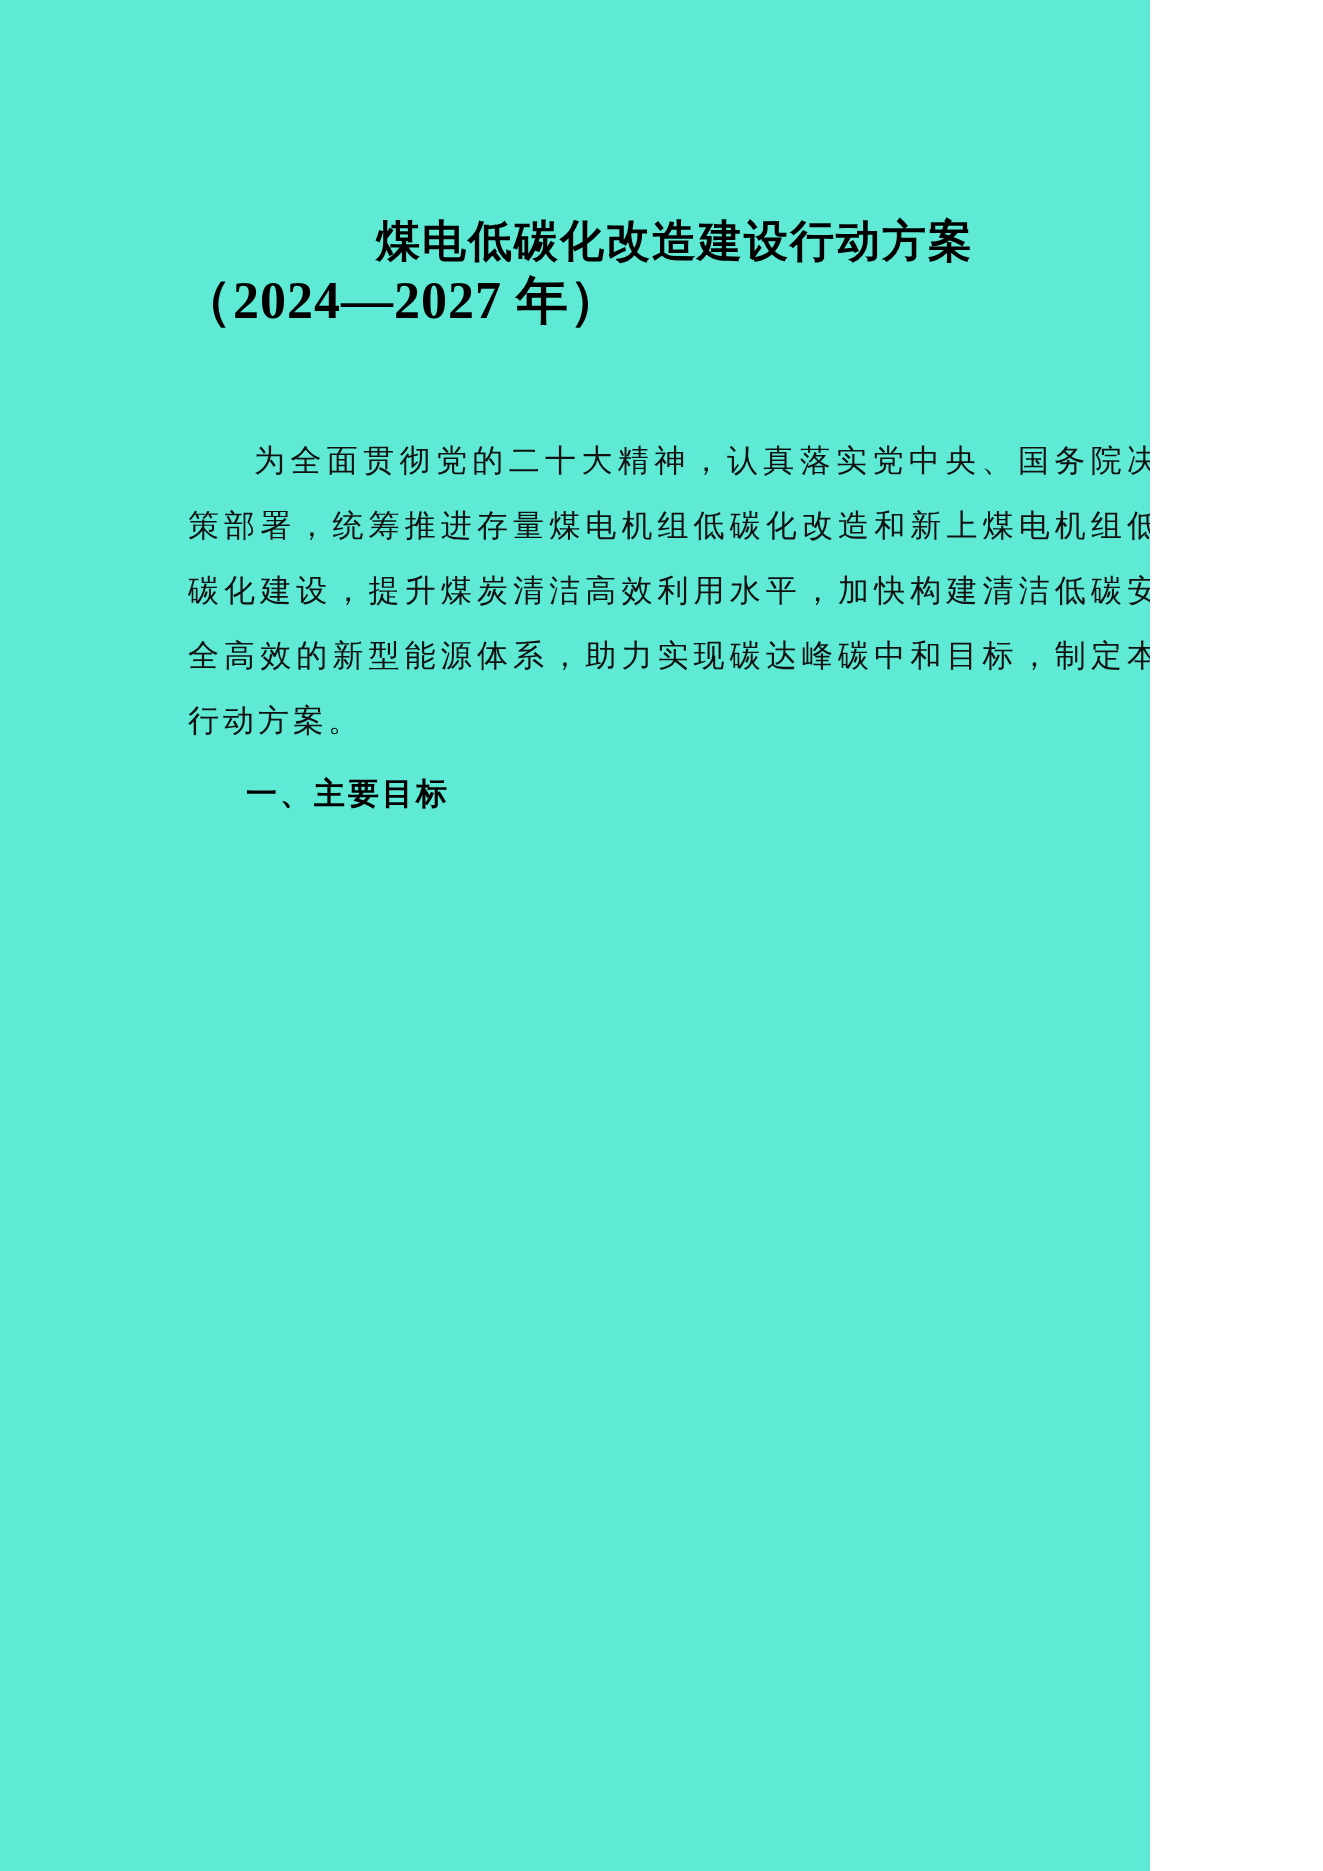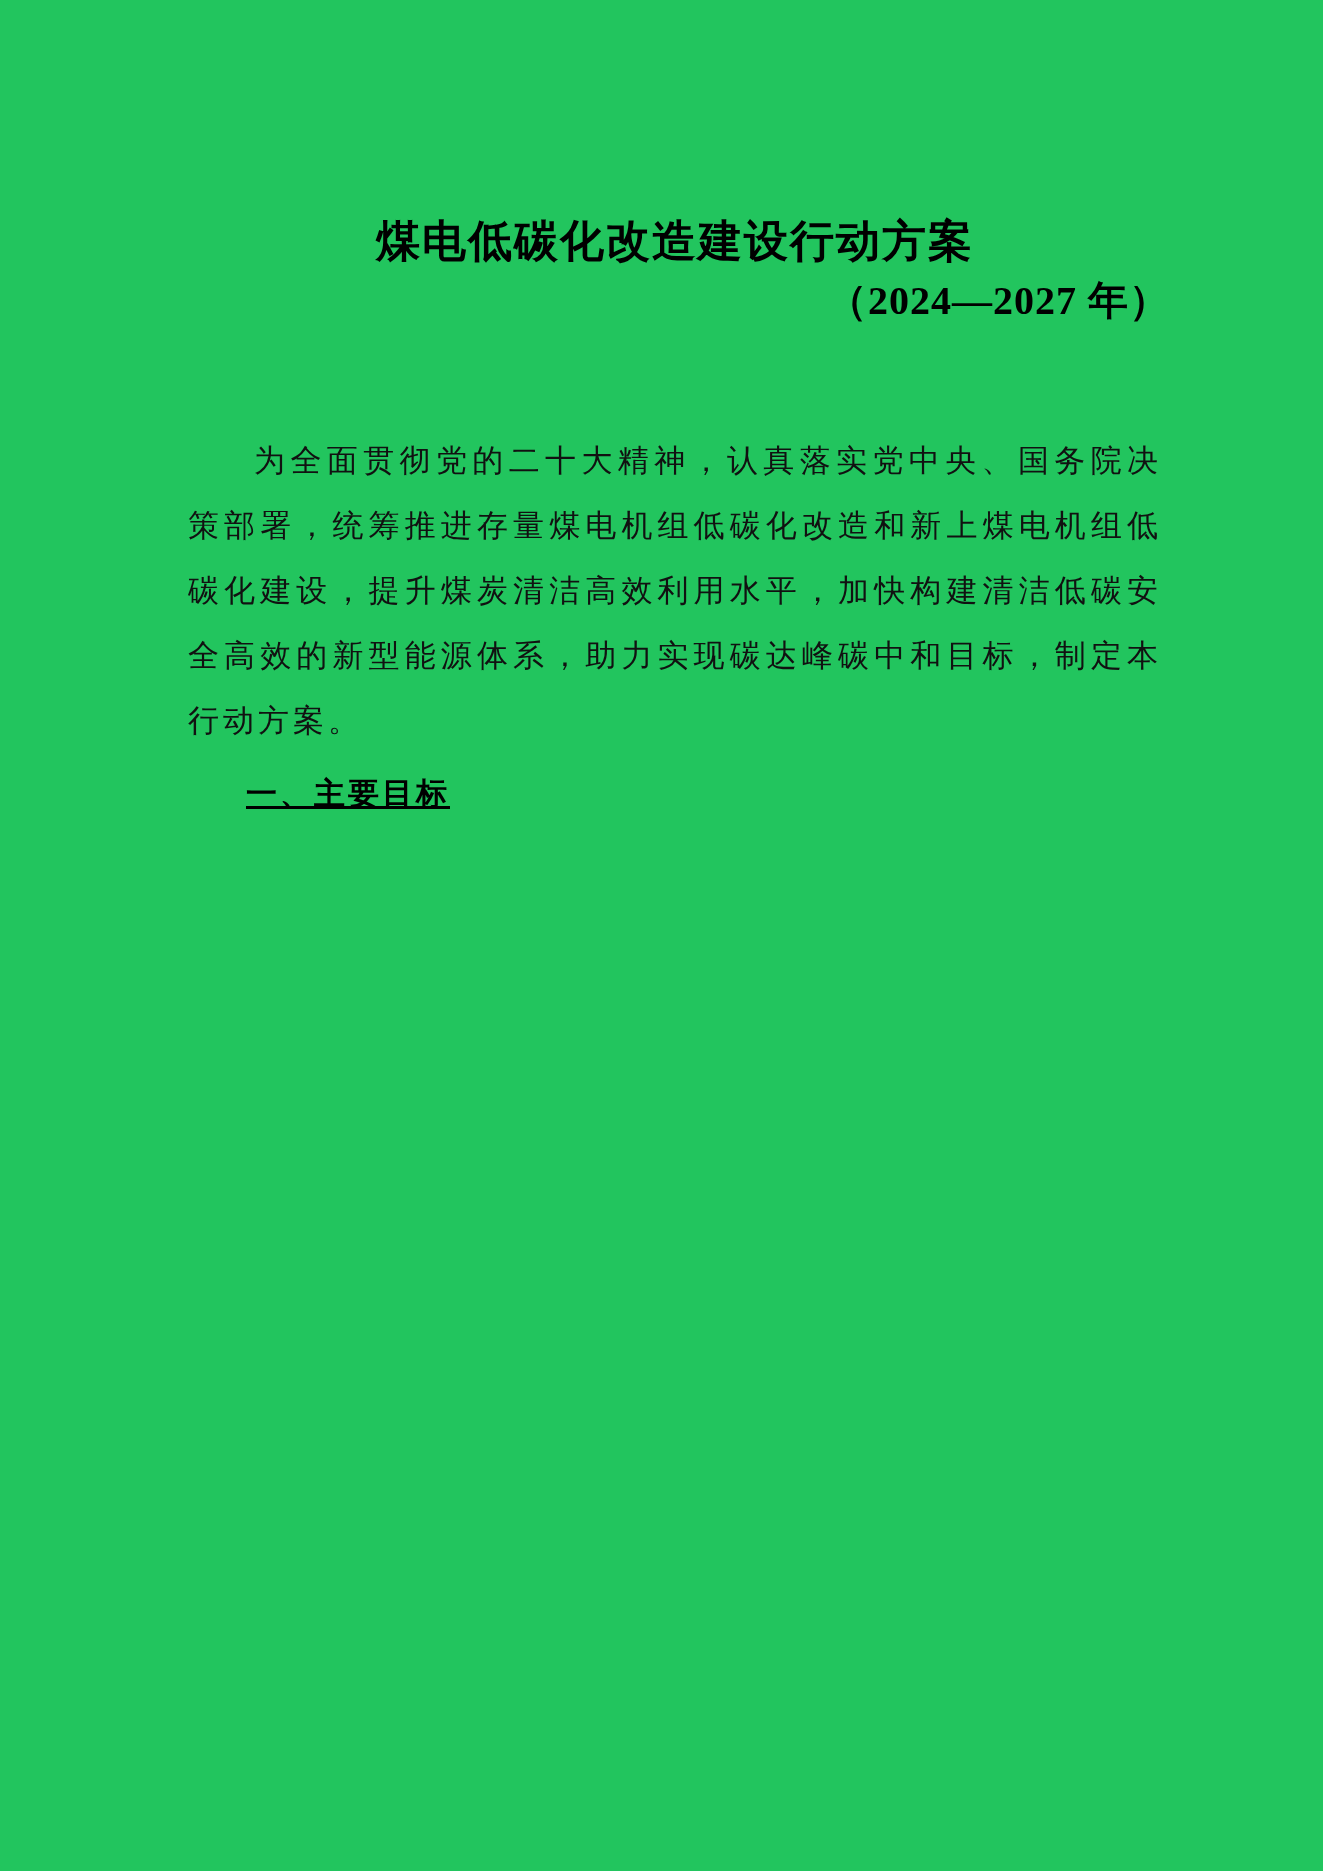--- a/index.html
+++ b/index.html
@@ -2,47 +2,47 @@
 <html><head>
 <meta charset="utf-8">
 <style>
   html, body {
     margin: 0;
     padding: 0;
     background: #ffffff;
   }
   .page {
     position: relative;
-    width: 1323px;
+    width: 1150px;
     height: 1871px;
-    background: #22c55e;
+    background: #5eead4;
     overflow: hidden;
     color: #000000;
   }
   .content {
     position: absolute;
     left: 180px;
     top: 0;
     width: 990px;
   }
   .doc-title {
     margin-top: 212px;
     text-align: center;
     font-family: "Liberation Serif", "DejaVu Serif", serif;
     font-weight: 700;
     font-size: 44px;
     line-height: 60px;
     letter-spacing: 2px;
     color: #000000;
   }
   .doc-subtitle {
-    text-align: right;
+    text-align: left;
     font-family: "Liberation Serif", "DejaVu Serif", serif;
     font-weight: 700;
-    font-size: 40px;
+    font-size: 52px;
     line-height: 58px;
     letter-spacing: 1px;
     color: #000000;
   }
   .body-text {
     margin-top: 98px;
   }
   .para {
     margin: 8px;
     font-family: "Liberation Serif", "DejaVu Serif", serif;
@@ -56,21 +56,20 @@
   }
   .heading {
     margin: 0;
     font-family: "Liberation Sans", "DejaVu Sans", sans-serif;
     font-weight: 700;
     font-size: 31px;
     line-height: 65px;
     letter-spacing: 3px;
     text-indent: 66px;
     color: #000000;
-    text-decoration: underline;
   }
   .lead-bold {
     font-weight: 700;
     font-family: "Liberation Serif", "DejaVu Serif", serif;
   }
 </style>
 </head>
 <body>
 
 <div class="page">

